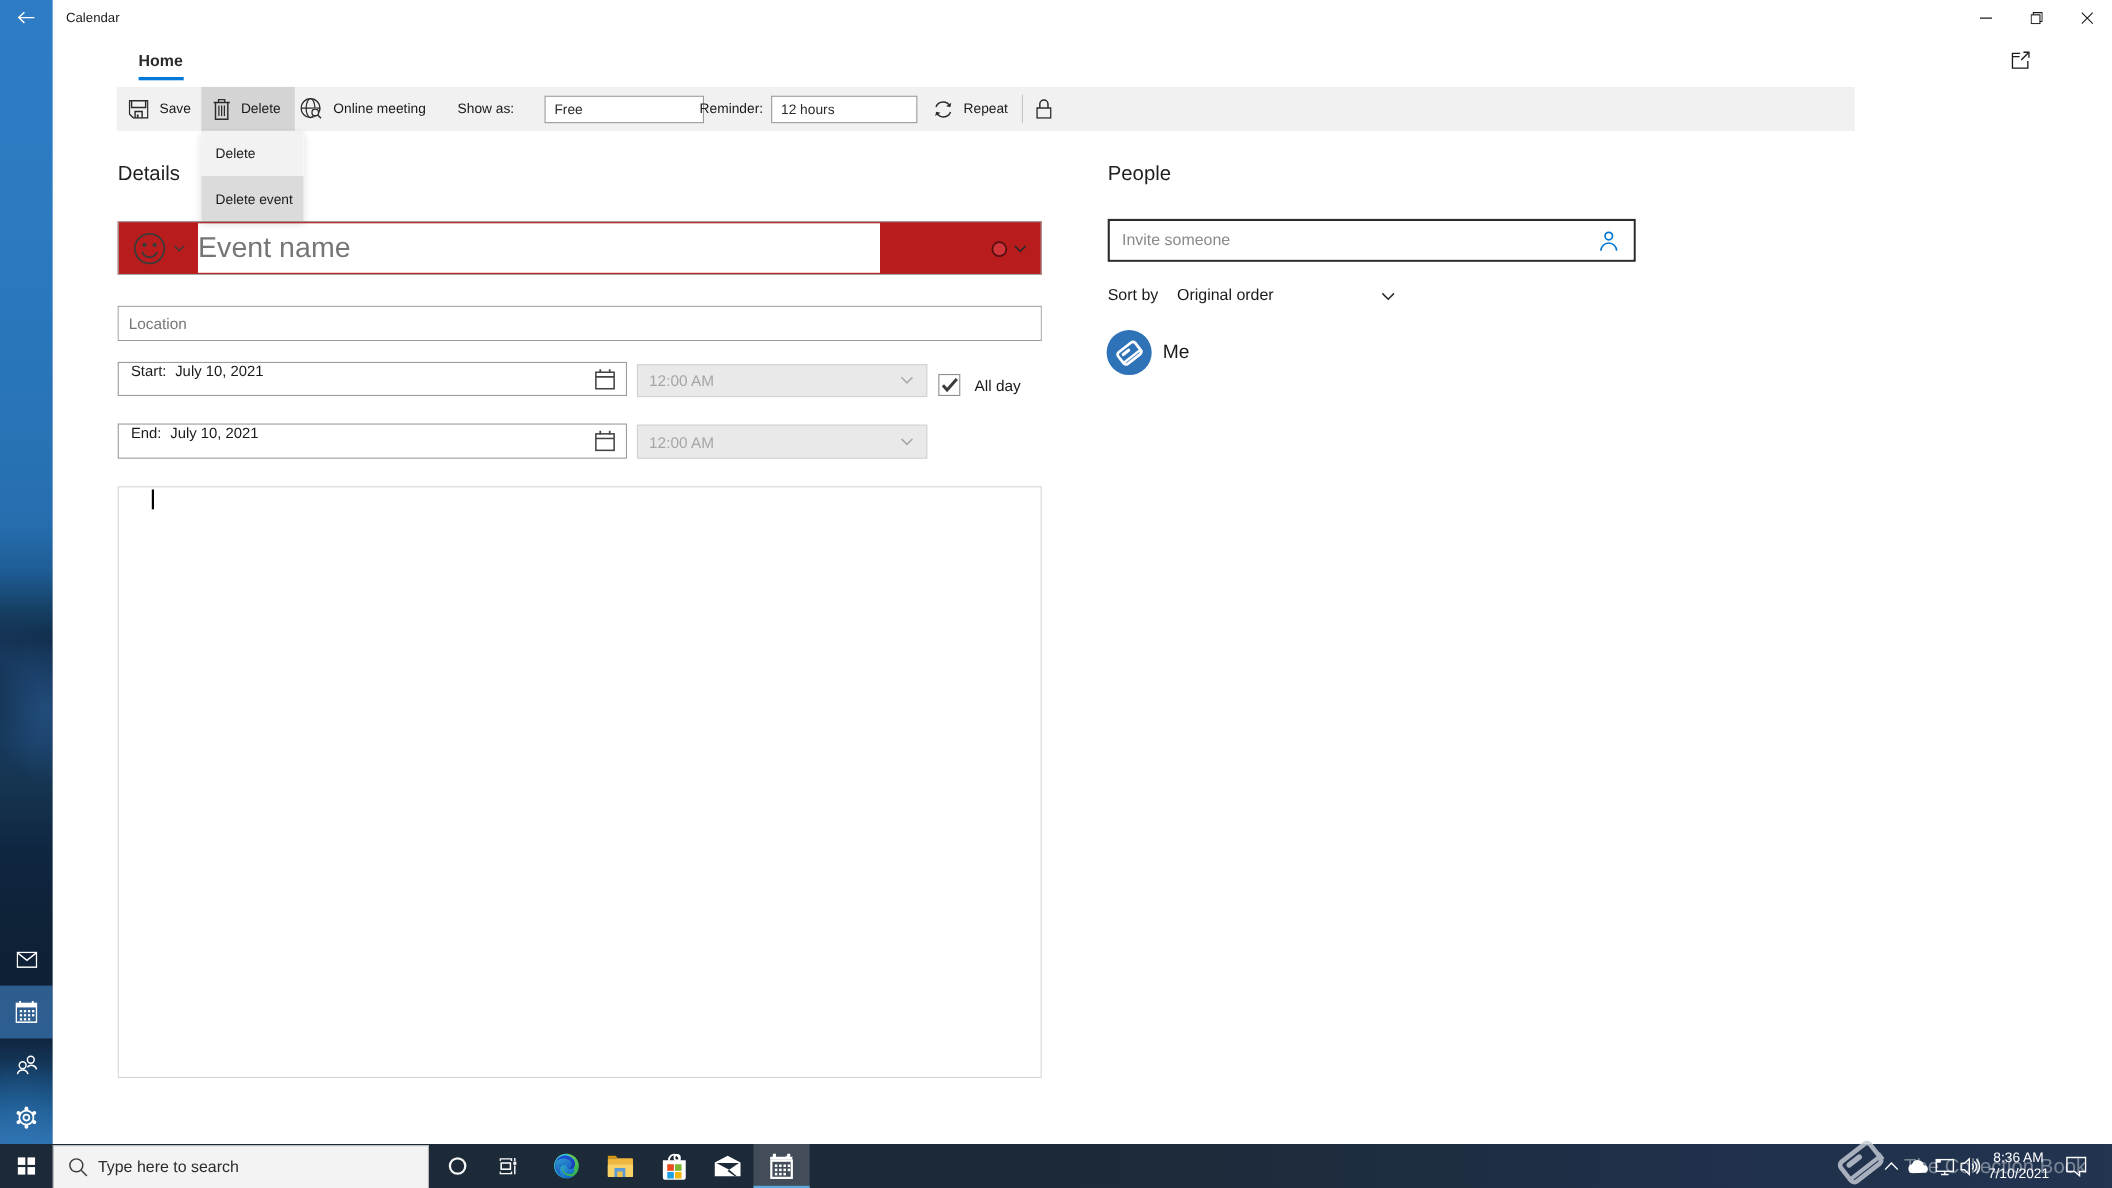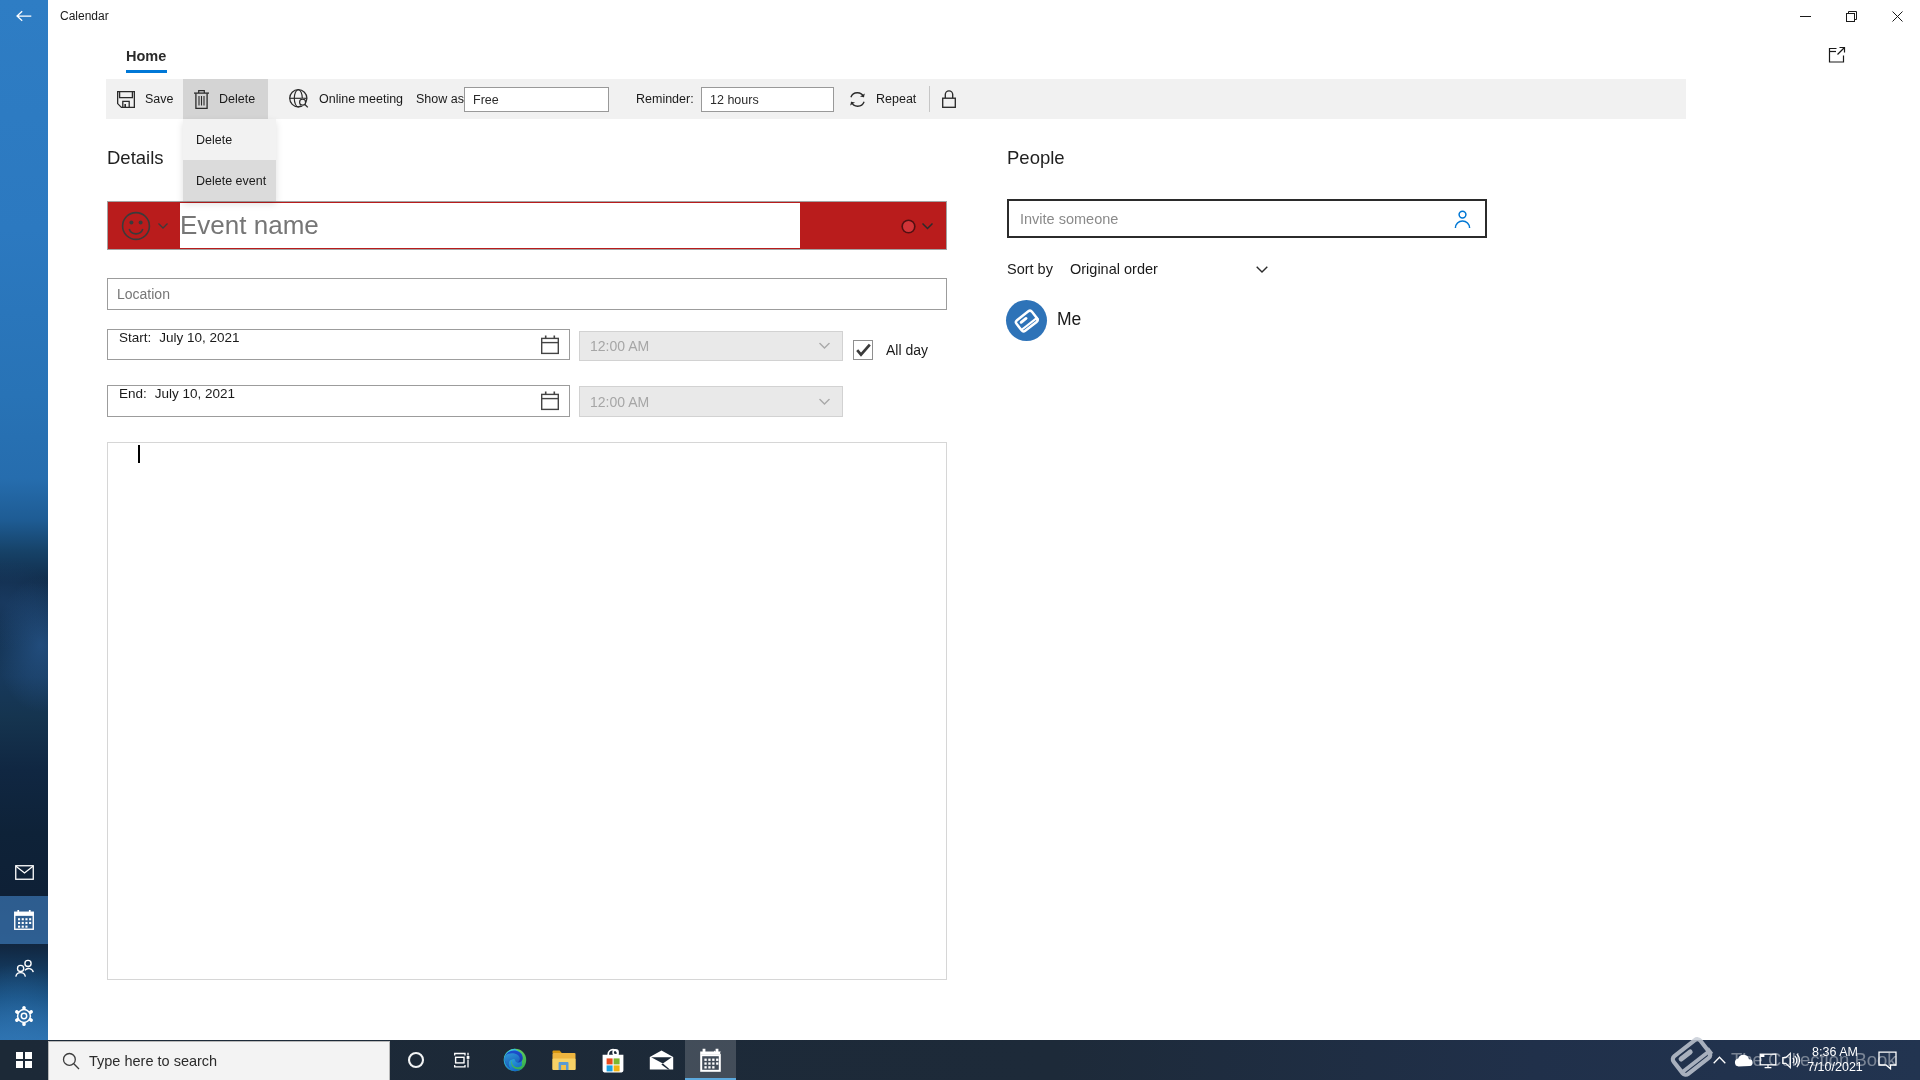--- a/index.html
+++ b/index.html
@@ -35,25 +35,25 @@
 
   .tab-home { position:absolute; left:78px; top:48px; font-size:14.5px; font-weight:700; color:#2b2b2b; }
   .tab-underline { position:absolute; left:78px; top:70px; width:41px; height:3px; background:#0078d7; }
 
   
   .toolbar { position:absolute; left:58px; top:79px; width:1580px; height:40px; background:#f1f1f1; }
   .tb-btn { position:absolute; top:0; height:40px; display:flex; align-items:center; gap:10px; padding:0 11px; font-size:12.5px; color:#1a1a1a; }
   .tb-btn svg { flex:0 0 auto; }
   .tb-save { left:0; }
   .tb-delete { left:77px; width:85px; background:#d4d4d4; }
-  .tb-online { left:172px; }
+  .tb-online { left:156px; }
   .tb-label { position:absolute; top:0; height:40px; display:flex; align-items:center; font-size:12.5px; color:#1a1a1a; }
   .lbl-showas { left:310px; }
   .combo { position:absolute; background:#fff; border:1px solid #999; display:flex; align-items:center; font-size:12.5px; color:#2b2b2b; padding:0 8px; }
-  .combo-free { left:358px; top:8px; width:145px; height:25px; }
+  .combo-free { left:389px; top:8px; width:145px; height:25px; }
   .lbl-reminder { left:530px; }
   .combo-reminder { left:595px; top:8px; width:133px; height:25px; }
   .tb-repeat { left:732px; }
   .tb-sep { position:absolute; left:823px; top:7px; width:1px; height:26px; background:#c6c6c6; }
   .tb-lock { position:absolute; left:827px; top:0; width:32px; height:40px; display:flex; align-items:center; justify-content:center; }
 
   
   .delete-menu { position:absolute; left:135px; top:119px; width:93px; z-index:5; box-shadow:0 3px 7px rgba(0,0,0,0.13); }
   .menu-item { height:41px; display:flex; align-items:center; padding-left:13px; font-size:12.5px; color:#1a1a1a; background:#f2f2f2; }
   .menu-item.hover { background:#dbdbdb; }

